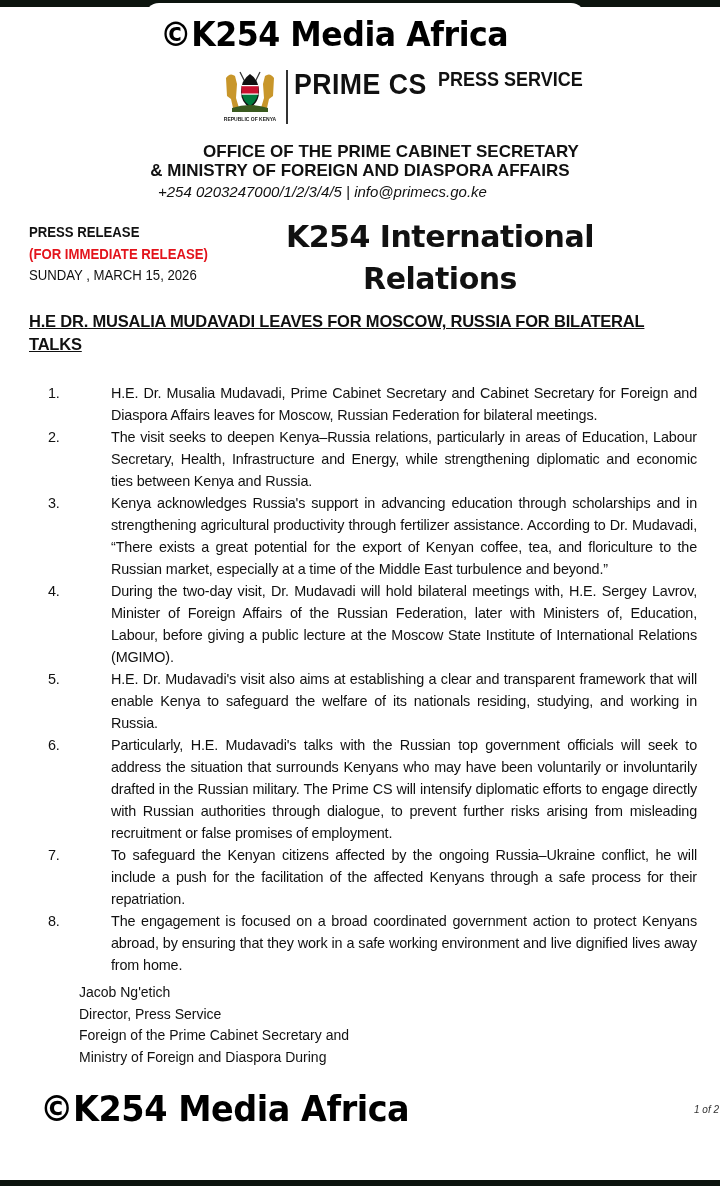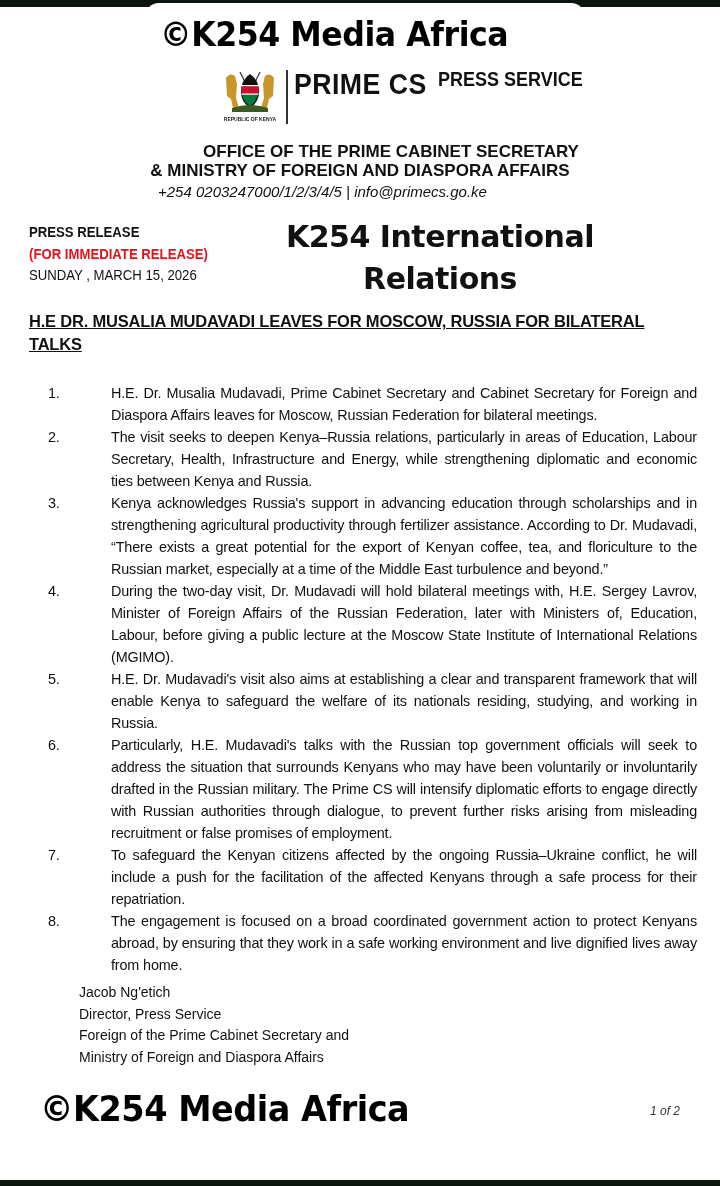--- a/index.html
+++ b/index.html
@@ -50,21 +50,21 @@
       letter-spacing: -0.2px;
     }
 
     .points { position: absolute; left: 30px; top: 382px; width: 667px; margin: 0; padding: 0; list-style: none; }
     .point { display: flex; font-size: 14.4px; line-height: 22px; letter-spacing: -0.15px; }
     .point-num { width: 48px; flex: 0 0 48px; text-align: right; padding-right: 0; box-sizing: border-box; }
     .point-num span { display: inline-block; width: 30px; text-align: left; }
     .point-text { flex: 1; text-align: justify; margin-left: 33px; }
 
     .signature { position: absolute; left: 79px; top: 982px; font-size: 14px; font-weight: normal; line-height: 21.5px; }
-    .page-num { position: absolute; left: 650px; top: 1104px; font-size: 12px; font-style: italic; color: #333; }
+    .page-num { position: absolute; left: 694px; top: 1104px; font-size: 10px; font-style: italic; color: #333; }
   </style>
 </head>
 <body>
 
 <div class="top-band"></div>
 <div class="top-tab"></div>
 
 <div class="watermark wm-top">©K254 Media Africa</div>
 
 <div class="brand">
@@ -138,19 +138,19 @@
   <li class="point">
     <div class="point-num"><span>8.</span></div>
     <div class="point-text">The engagement is focused on a broad coordinated government action to protect Kenyans abroad, by ensuring that they work in a safe working environment and live dignified lives away from home.</div>
   </li>
 </ol>
 
 <div class="signature">
   <div>Jacob Ng'etich</div>
   <div>Director, Press Service</div>
   <div>Foreign of the Prime Cabinet Secretary and</div>
-  <div>Ministry of Foreign and Diaspora Affairs</div>
+  <div>Ministry of Foreign and Diaspora During</div>
 </div>
 
 <div class="watermark wm-bottom">©K254 Media Africa</div>
 <div class="page-num">1 of 2</div>
 
 <div class="bottom-band"></div>
 
 </body></html>

